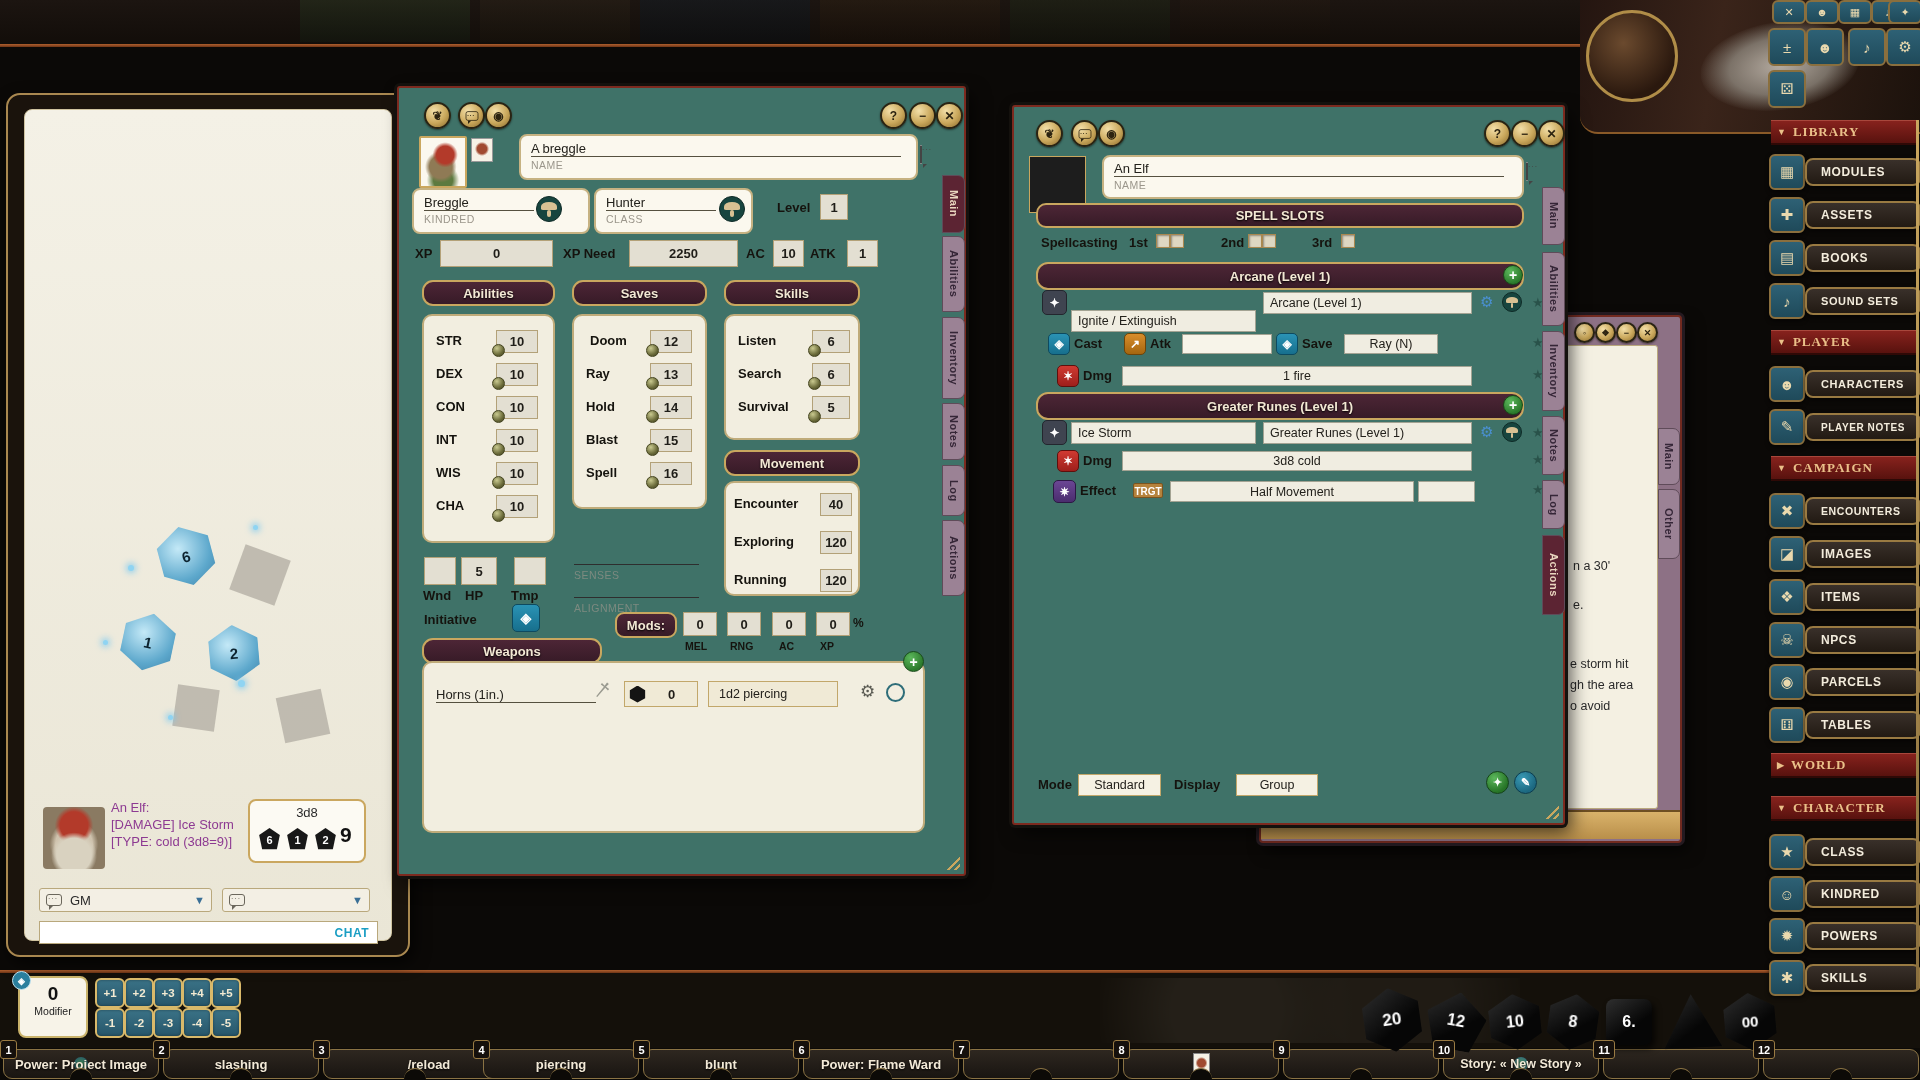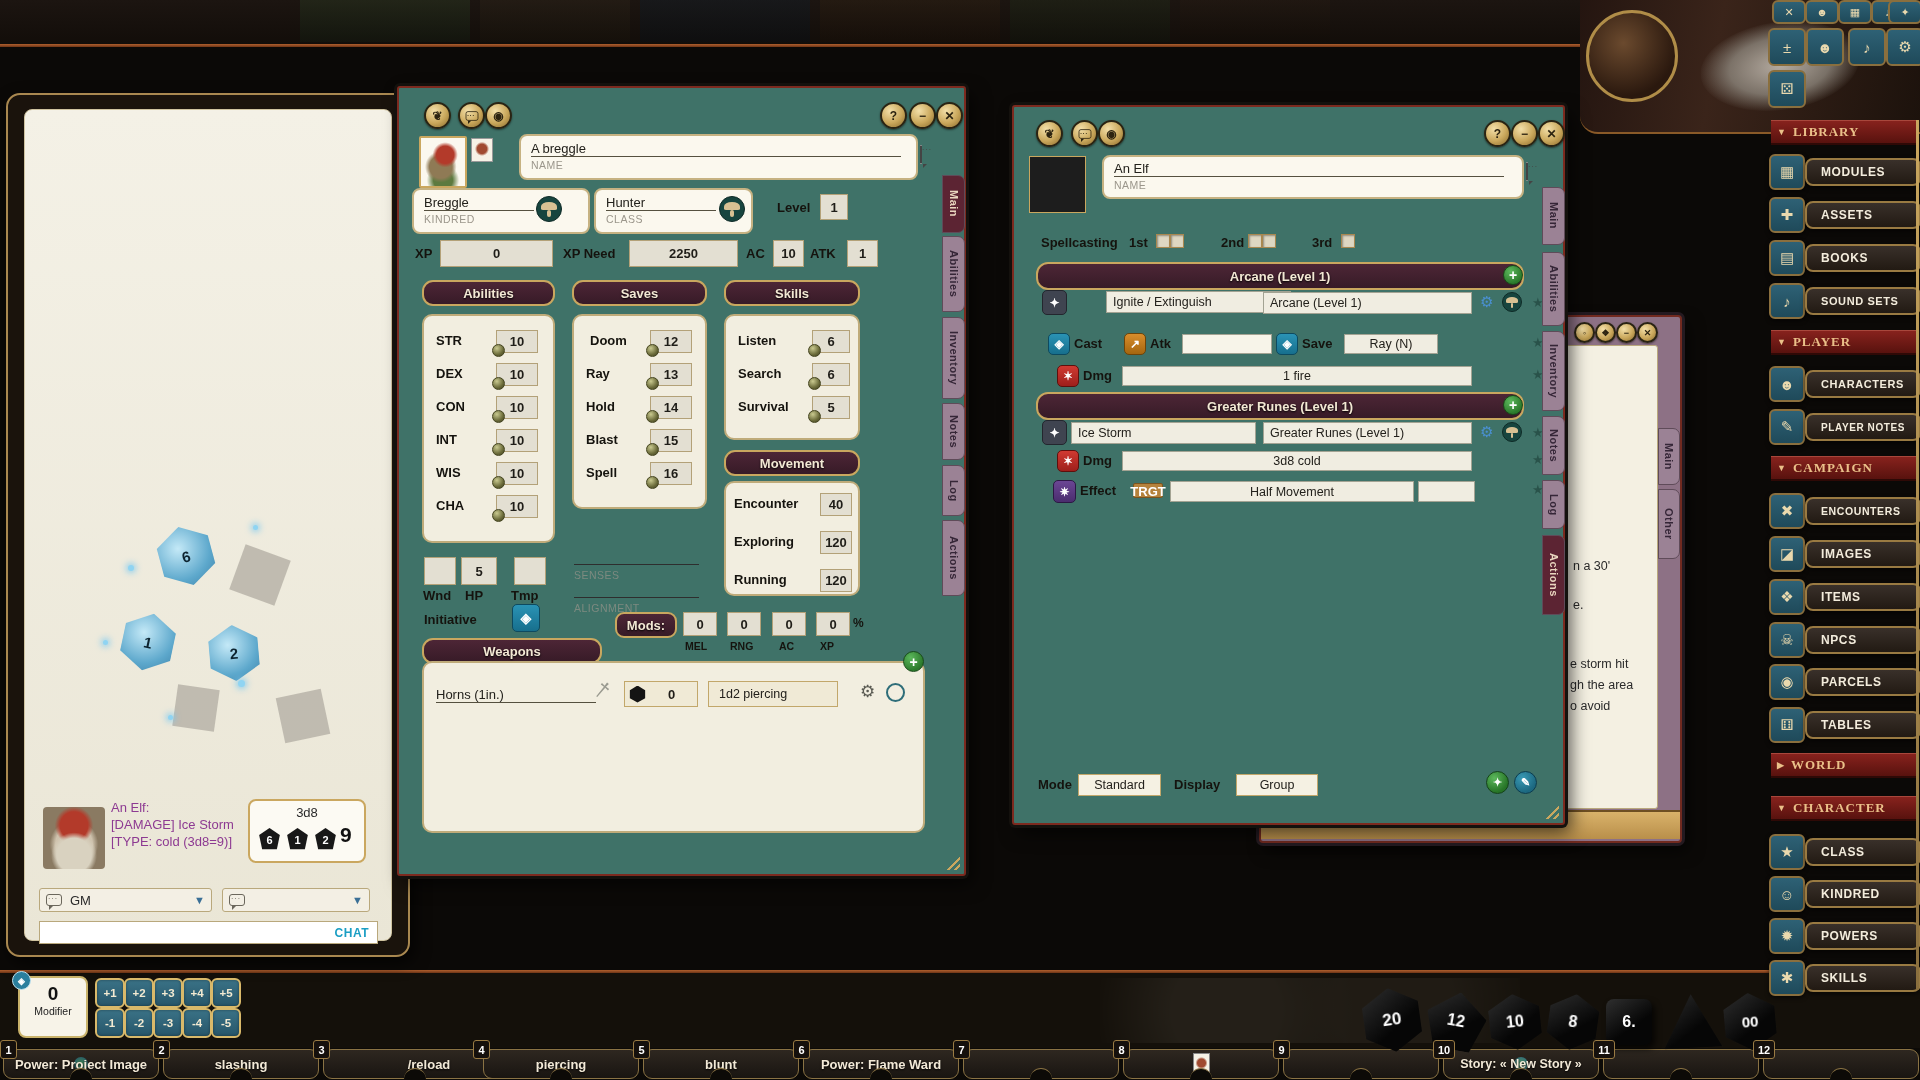--- a/index.html
+++ b/index.html
@@ -524,20 +524,23 @@
         <span>✕</span>
       </div>
 
     <div class="a" style="left:15px;top:49px;width:55px;height:55px;background:#1d1d1d;border:1px solid #caa75f;"></div>
     <div class="fieldw" style="left:88px;top:48px;width:418px;height:40px;">
       <span class="ul" style="position:absolute;left:10px;top:4px;width:390px;">An Elf</span>
       <span class="glabel" style="position:absolute;left:10px;top:22px;">NAME</span>
     </div>
     <div class="a" style="left:512px;top:56px;"><span class="cbubble" style="background:#fff;color:#444;"><i style="color:#444;">···</i></span></div>
 
+    <div class="pill" style="left:22px;top:96px;width:484px;height:21px;border-radius:10px;">
+        <span>SPELL SLOTS</span>
+      </div>
 
     <span class="a lab" style="left:27px;top:128px;">Spellcasting</span>
     <span class="a lab" style="left:115px;top:128px;">1st</span>
     <span class="slotbox" style="left:142px;top:127px;"></span>
     <span class="slotbox" style="left:156px;top:127px;"></span>
     <span class="a lab" style="left:207px;top:128px;">2nd</span>
     <span class="slotbox" style="left:234px;top:127px;"></span>
     <span class="slotbox" style="left:248px;top:127px;"></span>
     <span class="a lab" style="left:298px;top:128px;">3rd</span>
     <span class="slotbox" style="left:327px;top:127px;"></span>
@@ -545,21 +548,21 @@
     <div class="pill" style="left:22px;top:155px;width:484px;height:24px;border-radius:12px;">
         <span>Arcane (Level 1)</span>
       </div>
     <div class="plusbtn" style="left:489px;top:158px;width:18px;height:18px;">
         <span>+</span>
       </div>
 
     <div class="icon-chip" style="left:28px;top:183px;width:23px;height:23px;background:#3f4450;border:1px solid #23262e;font-size:12px;">
         <span>✦</span>
       </div>
-    <div class="ibox" style="left:57px;top:184px;width:183px;height:20px;margin-left:35px;">
+    <div class="ibox" style="left:57px;top:203px;width:183px;height:20px;">
         <span style="margin-left:6px;">Ignite / Extinguish</span>
       </div>
     <div class="ibox" style="left:249px;top:185px;width:207px;height:20px;">
         <span style="margin-left:6px;">Arcane (Level 1)</span>
       </div>
     <span class="a" style="left:466px;top:186px;font-size:15px;color:#4a8fd0;">⚙</span>
     <span class="mush" style="left:488px;top:185px;width:18px;height:18px;"></span>
     <span class="star" style="left:518px;top:188px;">★</span>
 
     <div class="icon-chip" style="left:34px;top:226px;width:20px;height:20px;background:linear-gradient(#2a93b5,#176f8d);border:1px solid #0d4a60;font-size:12px;">
@@ -617,21 +620,21 @@
     <span class="a lab" style="left:69px;top:346px;">Dmg</span>
     <div class="ibox" style="left:108px;top:344px;width:348px;height:18px;">
         <span style="margin:0 auto;">3d8 cold</span>
       </div>
     <span class="star" style="left:518px;top:345px;">★</span>
 
     <div class="icon-chip" style="left:39px;top:373px;width:21px;height:21px;background:linear-gradient(#6b4694,#4a2d6e);border:1px solid #2c1844;font-size:12px;">
         <span>✷</span>
       </div>
     <span class="a lab" style="left:66px;top:376px;">Effect</span>
-    <div class="a" style="left:119px;top:376px;width:28px;height:13px;background:#b5823c;border:1px solid #7a5420;color:#fff;font-size:13px;font-weight:bold;display:flex;align-items:flex-start;justify-content:center;border-radius:2px;">
+    <div class="a" style="left:119px;top:376px;width:28px;height:13px;background:#b5823c;border:1px solid #7a5420;color:#fff;font-size:10px;font-weight:bold;display:flex;align-items:flex-end;justify-content:center;border-radius:2px;">
         <span>TRGT</span>
       </div>
     <div class="ibox" style="left:156px;top:374px;width:242px;height:19px;">
         <span style="margin:0 auto;">Half Movement</span>
       </div>
     <div class="ibox" style="left:404px;top:374px;width:55px;height:19px;"></div>
     <span class="star" style="left:518px;top:375px;">★</span>
 
     <span class="a lab" style="left:24px;top:670px;">Mode</span>
     <div class="ibox" style="left:64px;top:667px;width:81px;height:20px;border-color:#c2a76a;background:#f5f1e3;">

